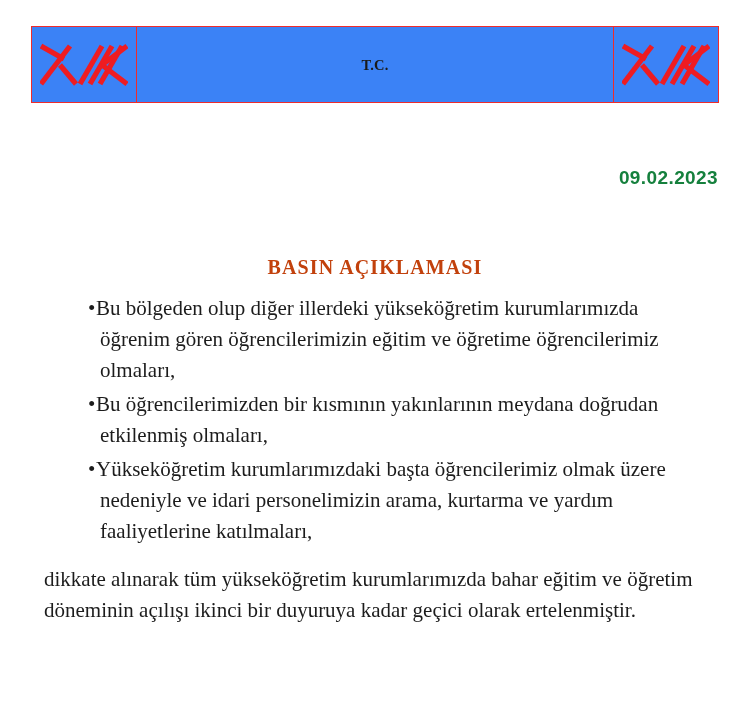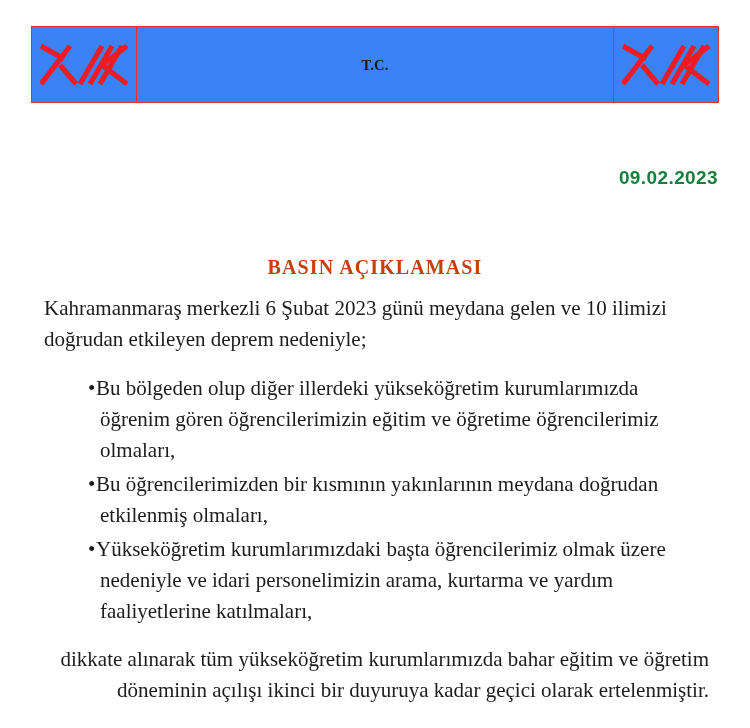--- a/index.html
+++ b/index.html
@@ -126,21 +126,21 @@
     position: absolute;
     left: 44px;
     top: 0;
     font-size: 21px;
     line-height: 31px;
   }
   .bullet-text {
     display: block;
     text-indent: -4px;
   }
-  .para-close { margin-top: 2px; text-align: right; }
+  .para-close { margin-top: 2px; }
 </style>
 </head>
 <body>
 
 <div class="letterhead">
 
   <div class="lh-cell-logo left">
     <span>
       <svg class="yok-logo" width="88" height="50" viewBox="0 0 88 50" aria-hidden="true">
         <g stroke="#ee1c22" stroke-width="5.2" fill="none" stroke-linecap="butt">
@@ -182,21 +182,20 @@
   </div>
 
 </div>
 
 <div class="date-line">09.02.2023</div>
 
 <div class="doc-title">BASIN AÇIKLAMASI</div>
 
 <div class="body-wrap">
 
-  <p class="para para-intro">Kahramanmaraş merkezli 6 Şubat 2023 günü meydana gelen ve 10 ilimizi doğrudan etkileyen deprem nedeniyle;</p>
 
   <ul class="bullet-list">
     <li class="bullet-item">
       <span class="bullet-dot">•</span>
       <span class="bullet-text">Bu bölgeden olup diğer illerdeki yükseköğretim kurumlarımızda öğrenim gören öğrencilerimizin eğitim ve öğretime öğrencilerimiz olmaları,</span>
     </li>
     <li class="bullet-item">
       <span class="bullet-dot">•</span>
       <span class="bullet-text">Bu öğrencilerimizden bir kısmının yakınlarının meydana doğrudan etkilenmiş olmaları,</span>
     </li>

